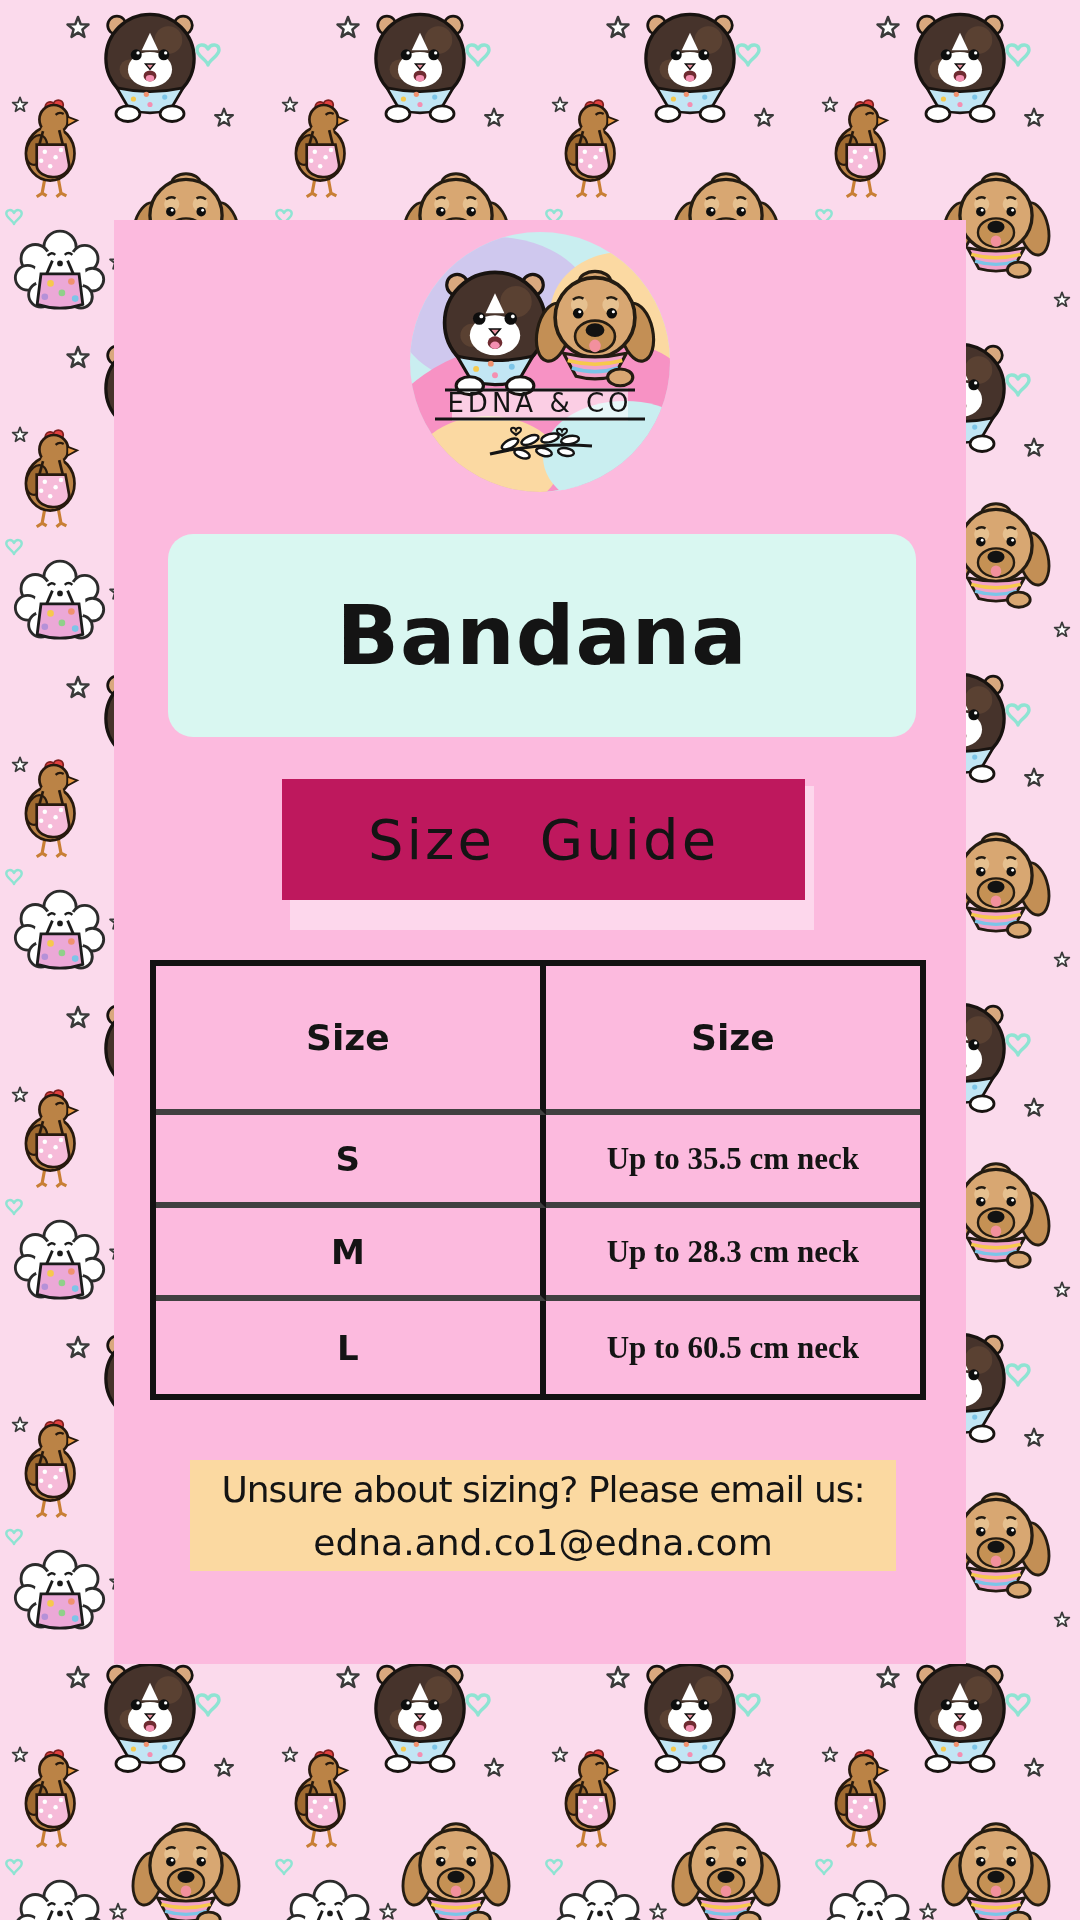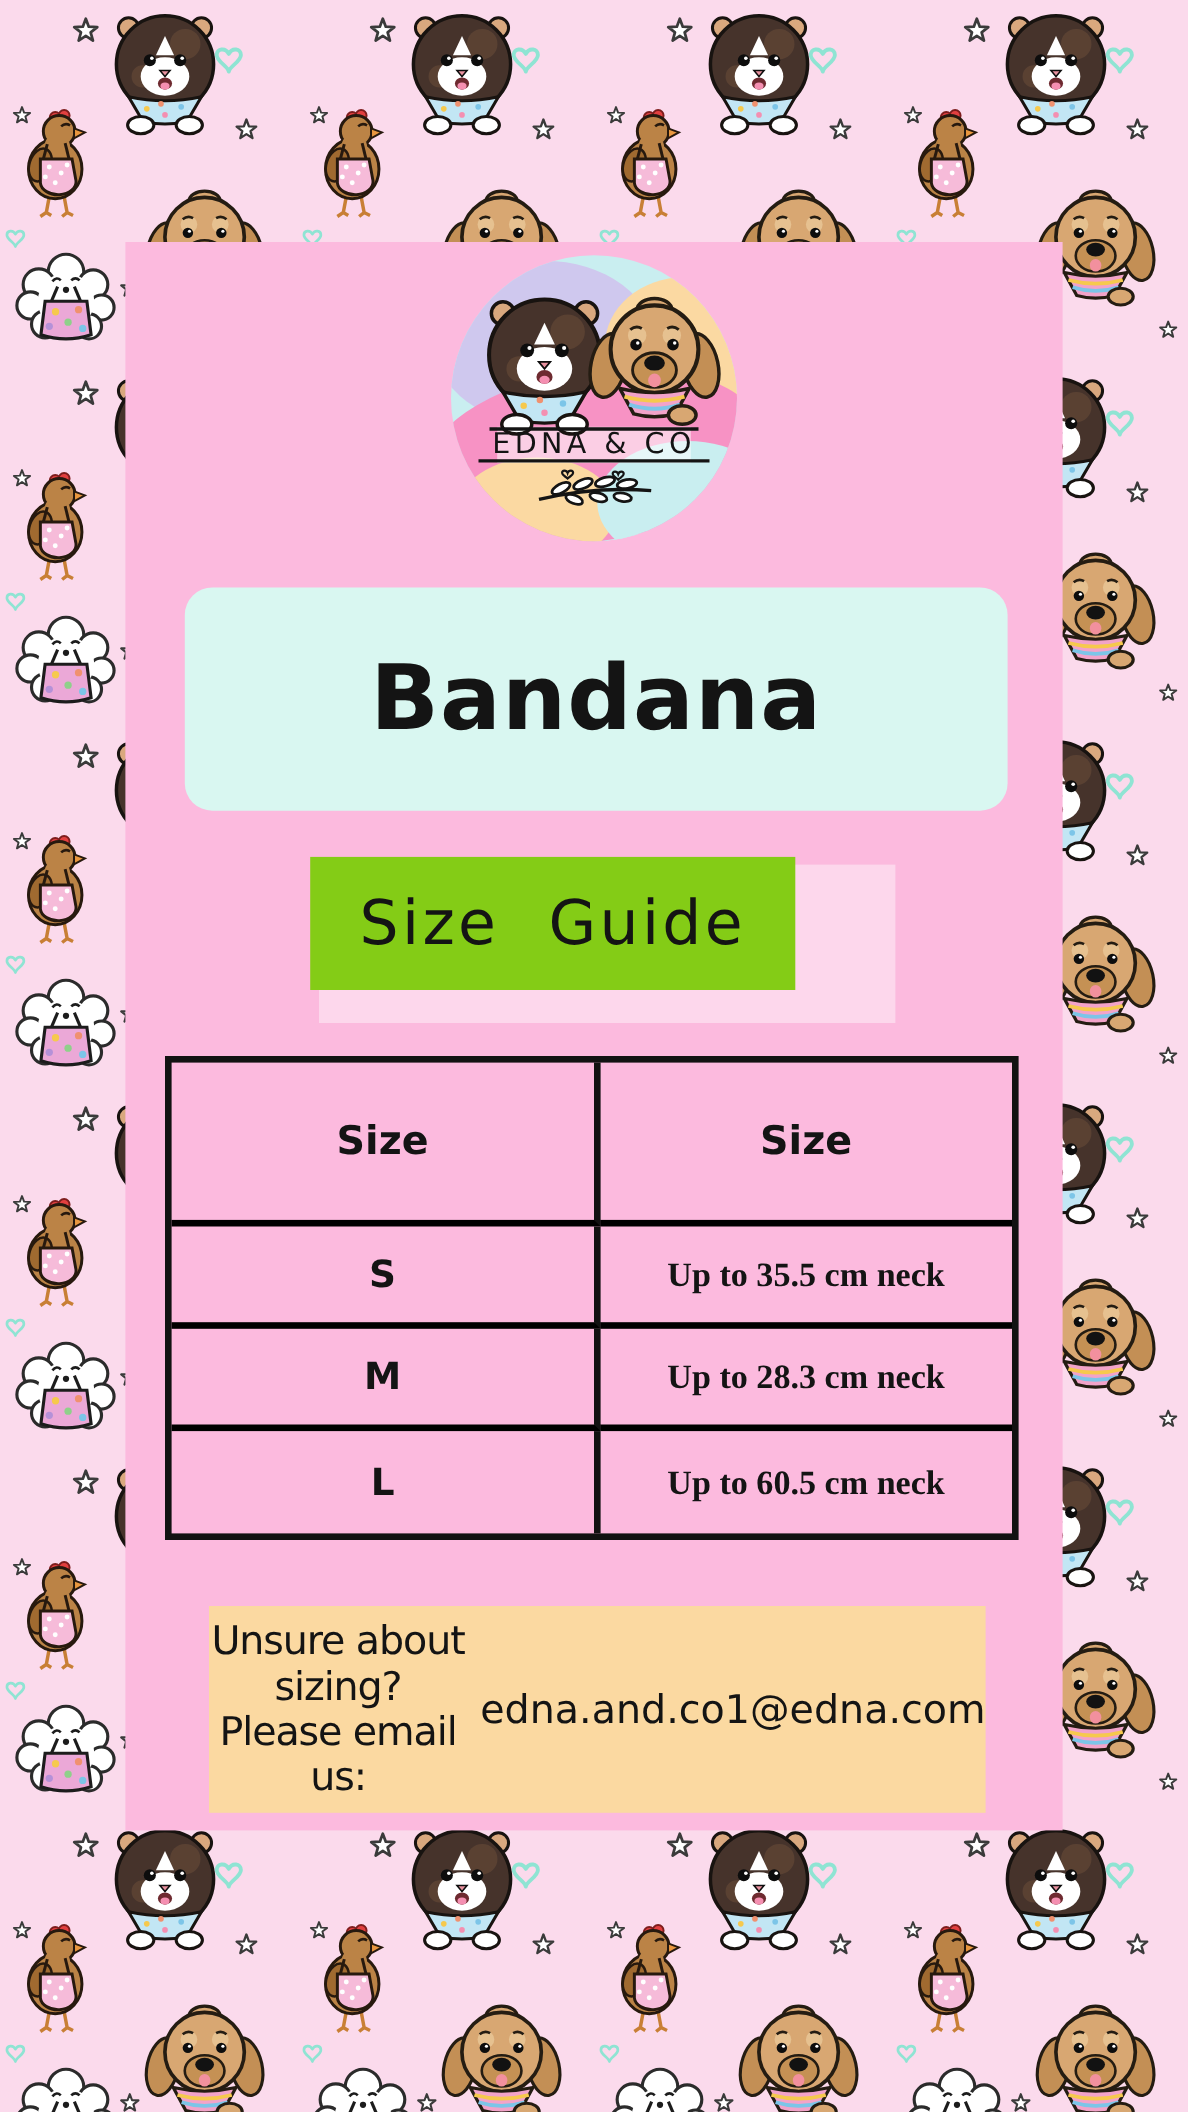--- a/index.html
+++ b/index.html
@@ -5,34 +5,34 @@
   html,body{margin:0;padding:0;background:#fbdaec;}
   .canvas{position:relative;width:1080px;height:1920px;overflow:hidden;
     background:#fbdaec;font-family:"DejaVu Sans","Liberation Sans",sans-serif;color:#141414;}
   .bg-svg{position:absolute;left:0;top:0;}
   .card{position:absolute;left:114px;top:220px;width:852px;height:1444px;background:#fcbade;}
   .logo-wrap{position:absolute;left:286px;top:2px;width:280px;height:280px;}
   .title-box{position:absolute;left:54px;top:314px;width:748px;height:203px;background:#d9f7f1;
     display:flex;align-items:center;justify-content:center;border-radius:25px;}
   .title-box span{font-size:82px;font-weight:800;letter-spacing:1px;}
   .sg-backing{position:absolute;left:176px;top:566px;width:524px;height:144px;background:rgba(255,255,255,0.42);}
-  .sg-box{position:absolute;left:168px;top:559px;width:441px;height:121px;background:#84cc16;
+  .sg-box{position:absolute;left:168px;top:559px;width:523px;height:121px;background:#be185d;
     display:flex;align-items:center;justify-content:center;}
   .sg-box span{font-size:56px;letter-spacing:3px;word-spacing:24px;}
   .size-table{position:absolute;left:36px;top:740px;width:776px;height:440px;box-sizing:border-box;
     border:6px solid #121212;display:grid;grid-template-columns:51% 49%;
     grid-template-rows:149px 93px 93px 93px;}
   .tcell{display:flex;align-items:center;justify-content:center;box-sizing:border-box;font-weight:800;}
   .tcell:nth-child(odd){border-right:6px solid #121212;}
-  .tcell:not(:nth-last-child(-n+2)){border-bottom:6px solid #000000;}
+  .tcell:not(:nth-last-child(-n+2)){border-bottom:6px solid #404040;}
   .tcell.hdr{font-size:36px;}
   .tcell.szc{font-size:34px;}
   .tcell.nkc{font-size:31px;font-family:Liberation Serif, serif;}
-  .note-box{position:absolute;left:76px;top:1240px;width:706px;height:188px;background:#fbd9a1;
-    display:flex;flex-direction:row;align-items:center;justify-content:center;gap:12px;text-align:center;}
+  .note-box{position:absolute;left:76px;top:1240px;width:706px;height:111px;background:#fbd9a1;
+    display:flex;flex-direction:column;align-items:center;justify-content:center;gap:12px;text-align:center;}
   .note-line1{font-size:36px;letter-spacing:-1px;}
   .note-line2{font-size:36px;letter-spacing:0;}
   .logo-text{font-size:26px;letter-spacing:4px;font-family:"DejaVu Sans","Liberation Sans",sans-serif;}
 </style>
 </head>
 <body>
 
 <div class="canvas">
 
   <svg class="bg-svg" width="1080" height="1920" viewBox="0 0 1080 1920">

